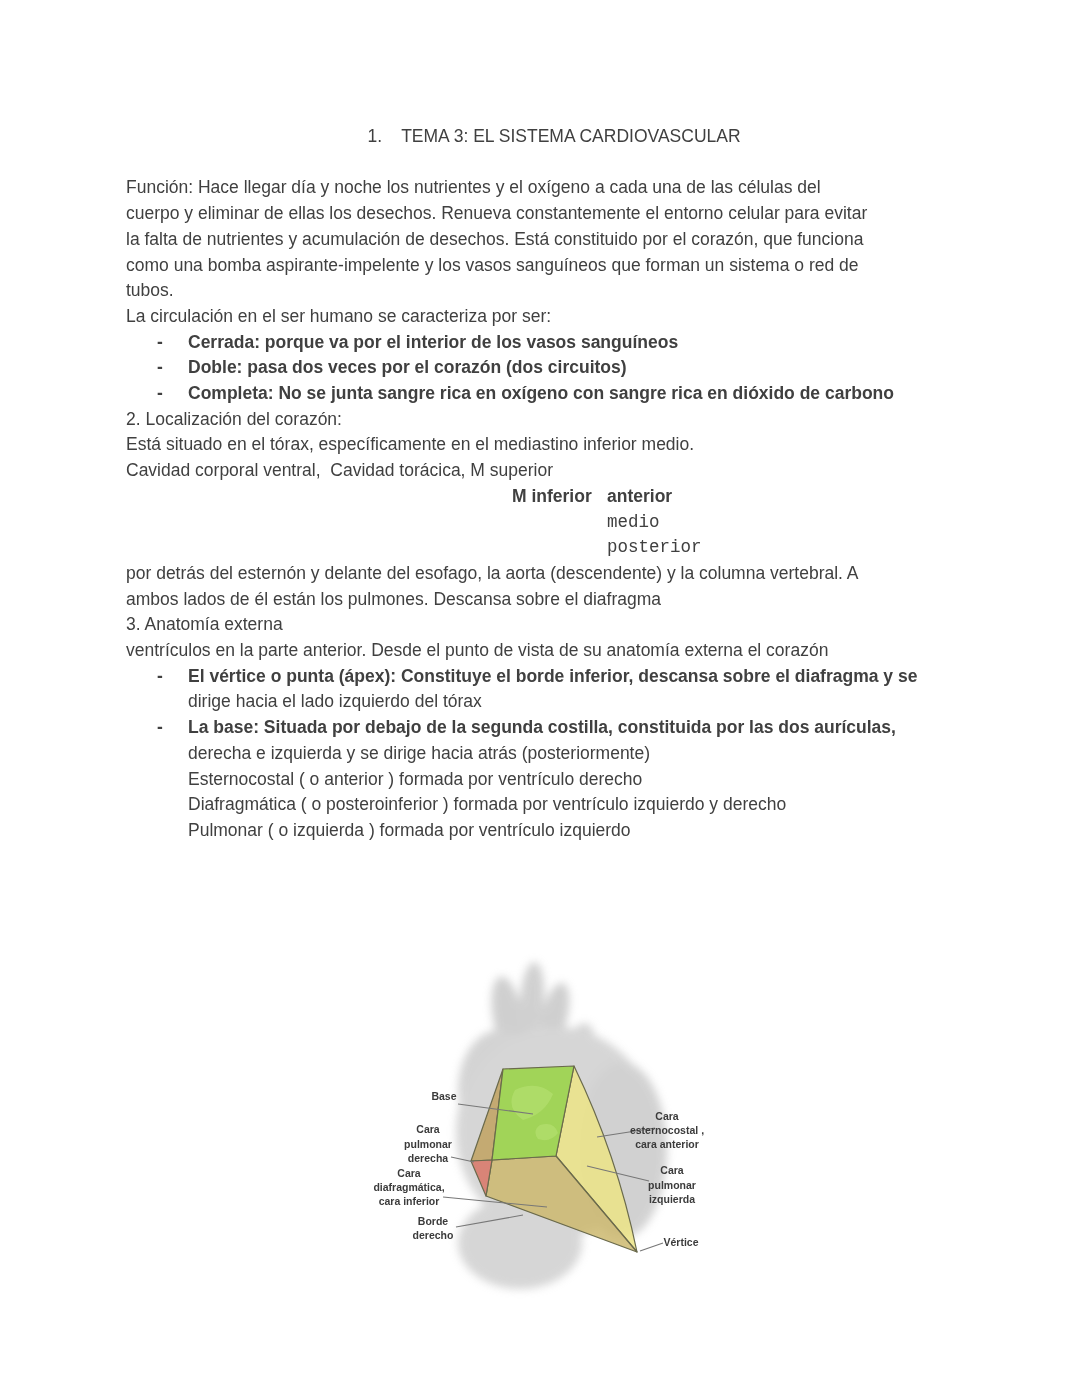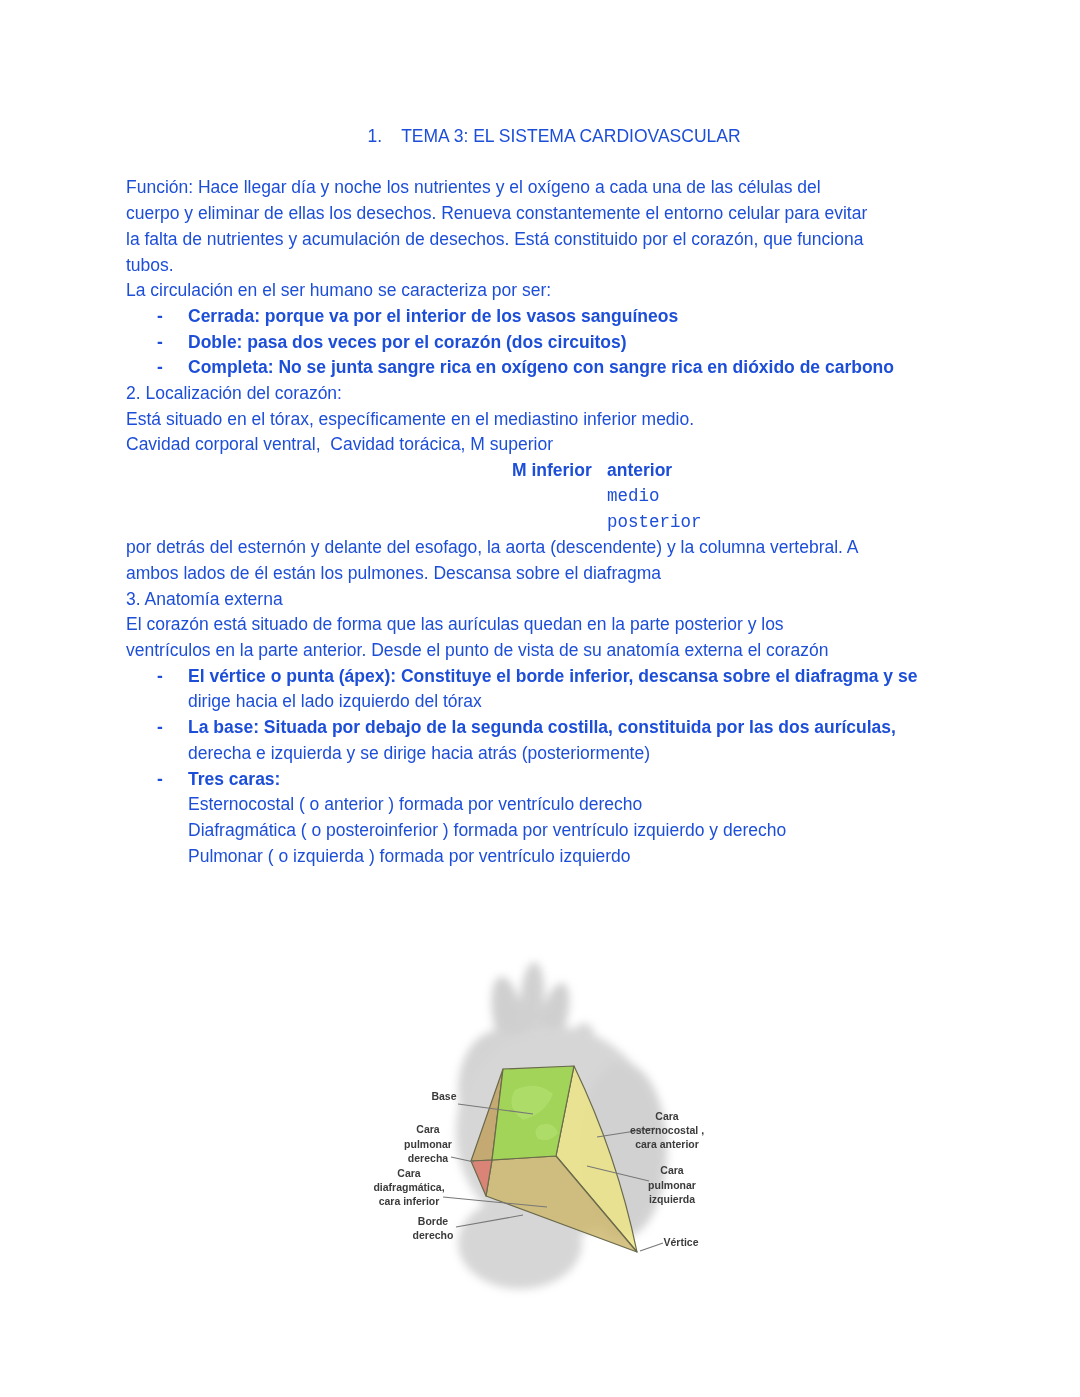--- a/index.html
+++ b/index.html
@@ -3,21 +3,21 @@
 <meta charset="utf-8">
 <style>
   html, body { margin: 0; padding: 0; background: #ffffff; }
   .page {
     position: relative;
     width: 1080px;
     height: 1397px;
     background: #ffffff;
     overflow: hidden;
     font-family: "Liberation Sans", "DejaVu Sans", sans-serif;
-    color: #1d4ed8;
+    color: #404040;
   }
   .text-column {
     position: absolute;
     left: 126px;
     top: 124px;
     width: 828px;
   }
   .line {
     white-space: pre;
     font-size: 17.5px;
@@ -44,41 +44,40 @@
 <body>
 
 <div class="page">
 
   <div class="text-column">
       <div class="line title">1.    TEMA 3: EL SISTEMA CARDIOVASCULAR</div>
       <div class="line blank"></div>
       <div class="line body">Función: Hace llegar día y noche los nutrientes y el oxígeno a cada una de las células del</div>
       <div class="line body">cuerpo y eliminar de ellas los desechos. Renueva constantemente el entorno celular para evitar</div>
       <div class="line body">la falta de nutrientes y acumulación de desechos. Está constituido por el corazón, que funciona</div>
+      <div class="line body">como una bomba aspirante-impelente y los vasos sanguíneos que forman un sistema o red de</div>
       <div class="line body">tubos.</div>
       <div class="line body">La circulación en el ser humano se caracteriza por ser:</div>
       <div class="line bullet"><span class="dash">-</span><span>Cerrada: porque va por el interior de los vasos sanguíneos</span></div>
       <div class="line bullet"><span class="dash">-</span><span>Doble: pasa dos veces por el corazón (dos circuitos)</span></div>
       <div class="line bullet"><span class="dash">-</span><span>Completa: No se junta sangre rica en oxígeno con sangre rica en dióxido de carbono</span></div>
       <div class="line body">2. Localización del corazón:</div>
       <div class="line body">Está situado en el tórax, específicamente en el mediastino inferior medio.</div>
       <div class="line body">Cavidad corporal ventral,  Cavidad torácica, M superior</div>
       <div class="line split"><span class="m-left">M inferior</span><span>anterior</span></div>
       <div class="line mcol">medio</div>
       <div class="line mcol">posterior</div>
       <div class="line body">por detrás del esternón y delante del esofago, la aorta (descendente) y la columna vertebral. A</div>
       <div class="line body">ambos lados de él están los pulmones. Descansa sobre el diafragma</div>
       <div class="line body">3. Anatomía externa</div>
-      <div class="line body">El corazón está situado de forma que las aurículas quedan en la parte posterior y los</div>
       <div class="line body">ventrículos en la parte anterior. Desde el punto de vista de su anatomía externa el corazón</div>
       <div class="line bullet"><span class="dash">-</span><span>El vértice o punta (ápex): Constituye el borde inferior, descansa sobre el diafragma y se</span></div>
       <div class="line sub">dirige hacia el lado izquierdo del tórax</div>
       <div class="line bullet"><span class="dash">-</span><span>La base: Situada por debajo de la segunda costilla, constituida por las dos aurículas,</span></div>
       <div class="line sub">derecha e izquierda y se dirige hacia atrás (posteriormente)</div>
-      <div class="line bullet"><span class="dash">-</span><span>Tres caras:</span></div>
       <div class="line sub">Esternocostal ( o anterior ) formada por ventrículo derecho</div>
       <div class="line sub">Diafragmática ( o posteroinferior ) formada por ventrículo izquierdo y derecho</div>
       <div class="line sub">Pulmonar ( o izquierda ) formada por ventrículo izquierdo</div>
     </div>
 
   <svg class="figure-svg" width="430" height="390" viewBox="330 930 430 390" xmlns="http://www.w3.org/2000/svg">
     <defs>
       <filter id="soft" x="-30%" y="-30%" width="160%" height="160%">
         <feGaussianBlur stdDeviation="4"></feGaussianBlur>
       </filter>

